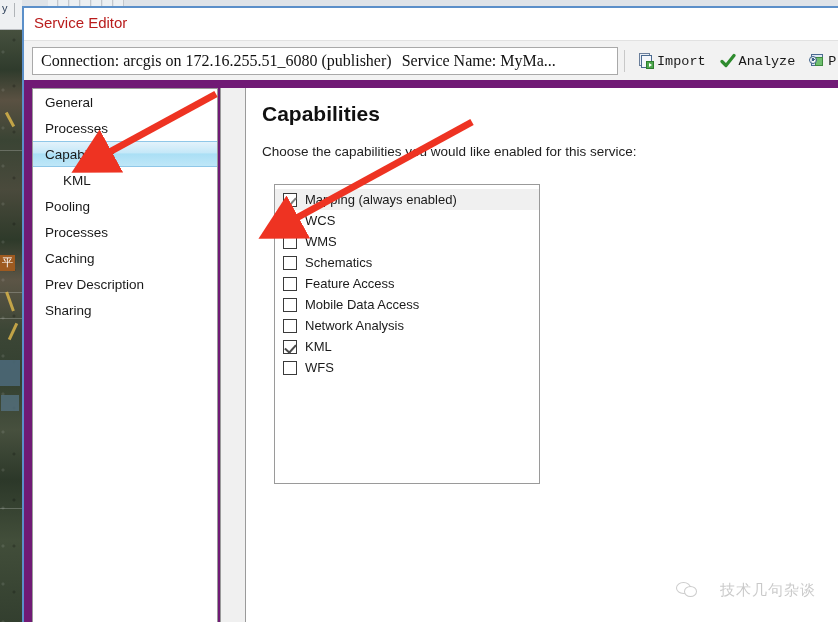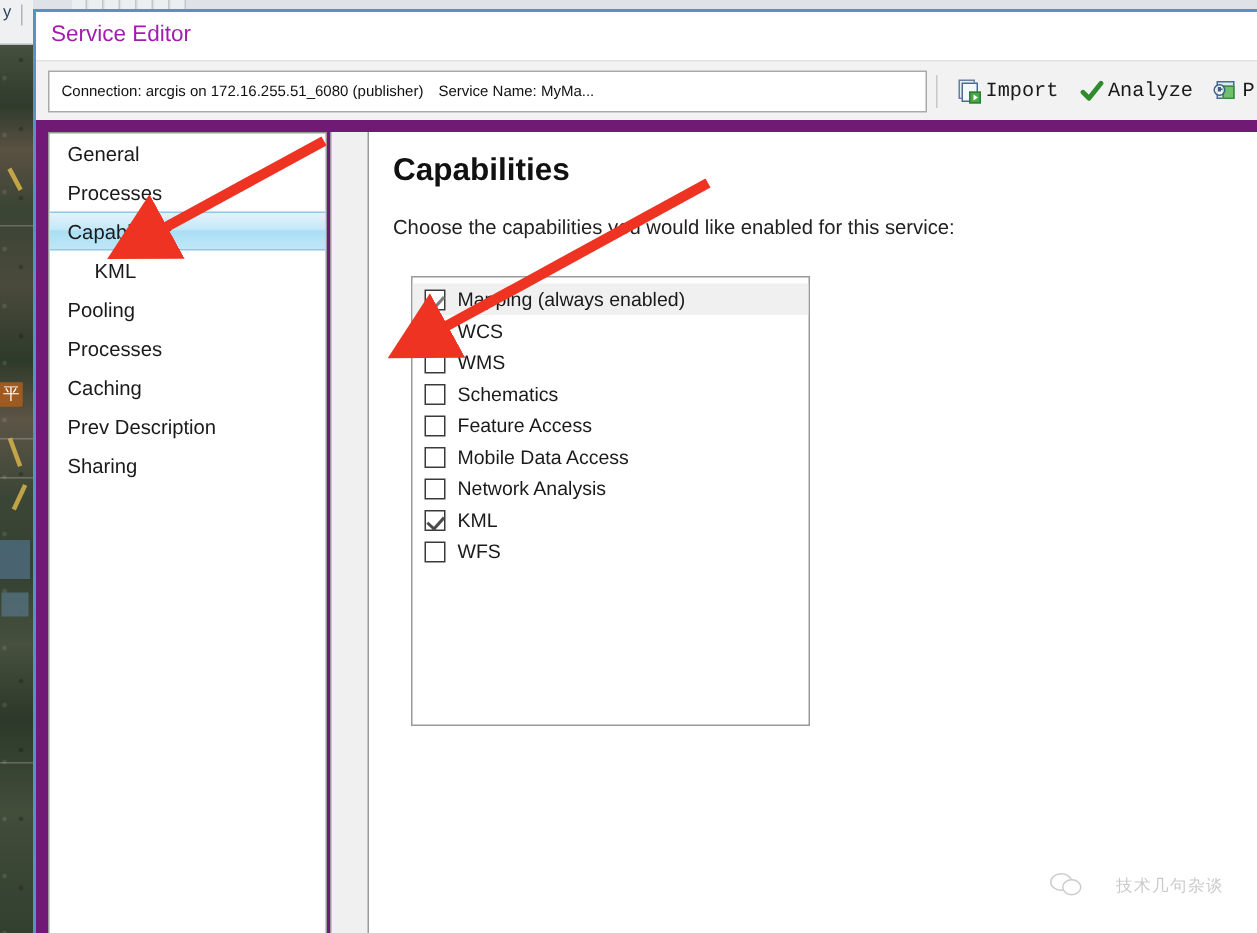--- a/index.html
+++ b/index.html
@@ -113,21 +113,21 @@
     overflow: hidden;
   }
 
   #titlebar {
     position: absolute; left: 0; top: 0;
     width: 100%; height: 32px;
     background: #ffffff;
   }
   #titlebar .title {
     position: absolute; left: 10px; top: 6px;
-    font-size: 15px; color: #a21caf;
+    font-size: 15px; color: #b91c1c;
     font-family: "Liberation Sans", sans-serif;
     white-space: nowrap;
   }
 
   
   #headrow {
     position: absolute; left: 0; top: 32px;
     width: 100%; height: 40px;
     background: #f2f2f2;
     border-top: 1px solid #e2e2e2;
@@ -137,22 +137,22 @@
     left: 8px; top: 6px;
     width: 586px; height: 28px;
     background: #ffffff;
     border: 1px solid #a9a9a9;
     display: flex; align-items: center;
     padding: 0 8px;
     overflow: hidden;
     white-space: nowrap;
   }
   #conn-box .conn-text {
-    font-size: 10px; color: #111;
-    font-family: Liberation Sans, sans-serif;
+    font-size: 16px; color: #111;
+    font-family: Liberation Serif, serif;
     white-space: nowrap;
   }
   #conn-box .conn-sep { display: inline-block; width: 10px; }
 
   #toolbar {
     position: absolute;
     left: 600px; top: 4px;
     height: 32px;
     display: flex; align-items: center; gap: 0px;
     white-space: nowrap;
@@ -340,21 +340,21 @@
   }
   #watermark .wm-icon .b2 {
     position: absolute; left: 8px; top: 6px;
     width: 13px; height: 11px;
     border: 1.5px solid #8d8d8d;
     border-radius: 50%;
     background: #ffffff;
   }
   #watermark .wm-text {
     font-family: "DejaVu Sans", sans-serif;
-    font-size: 11px;
+    font-size: 15px;
     color: #8a8a8a;
     letter-spacing: 1px;
     white-space: nowrap;
     margin-left: 13px;
   }
 </style>
 </head>
 <body>
 
 <div id="root">

